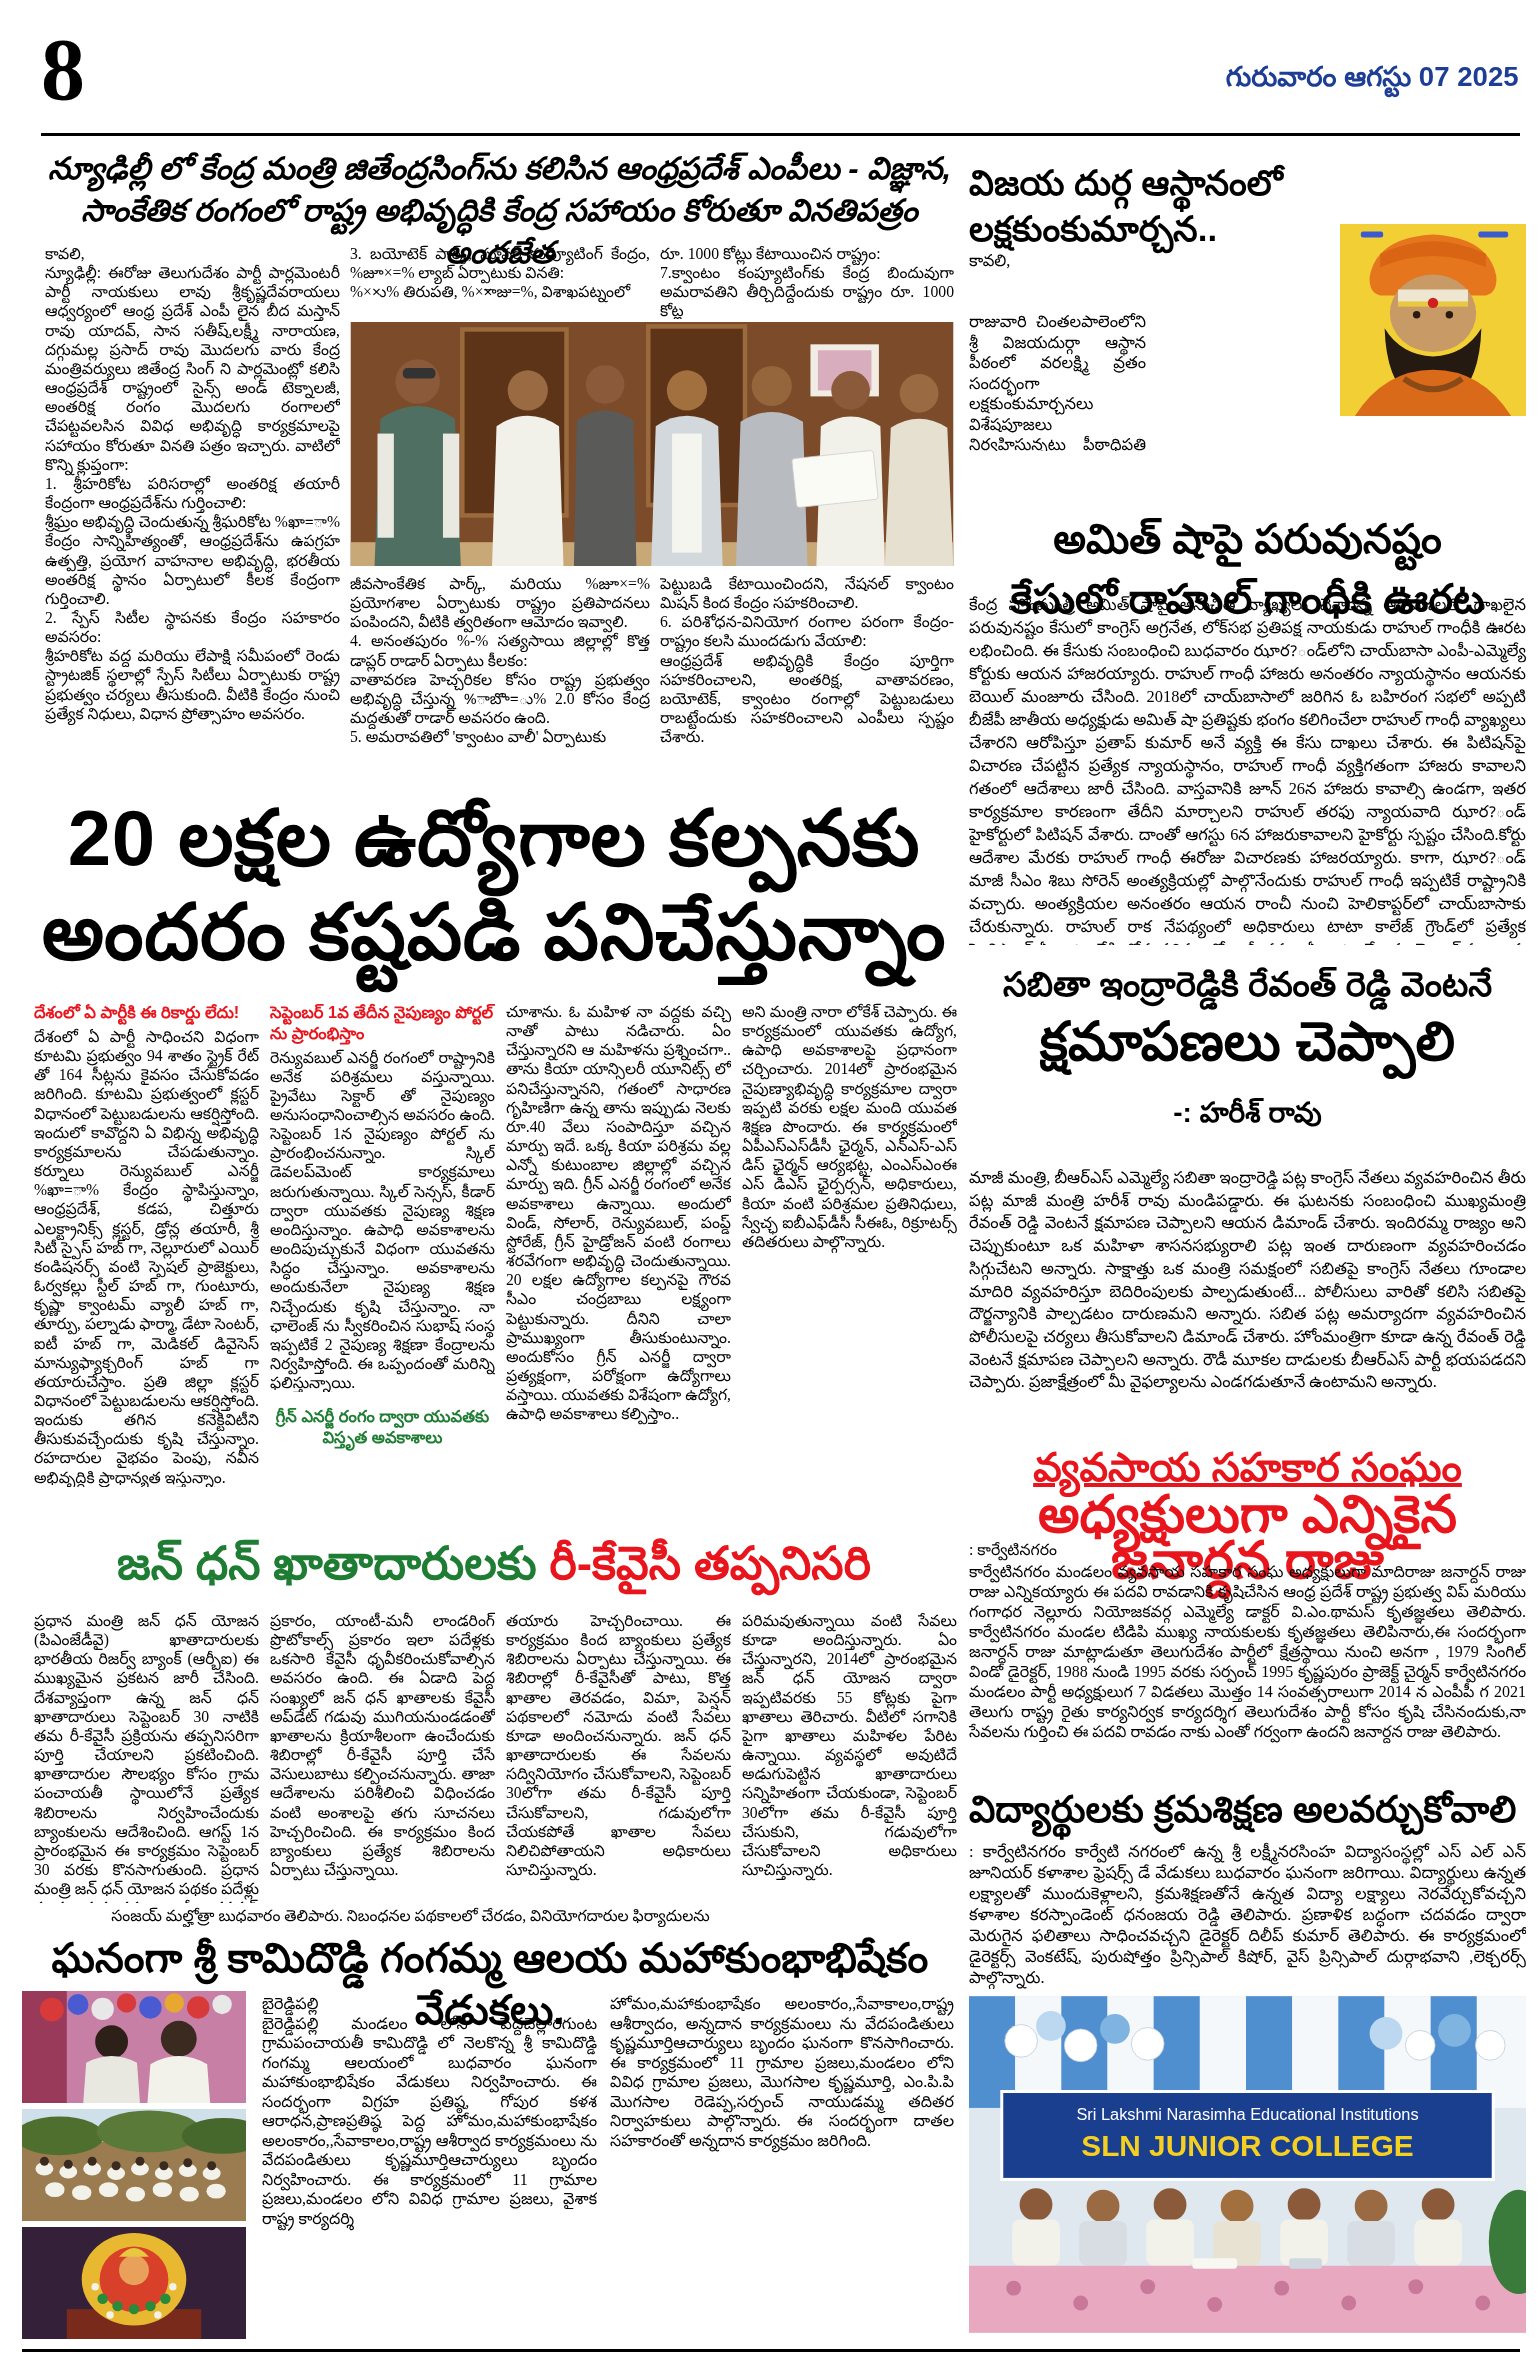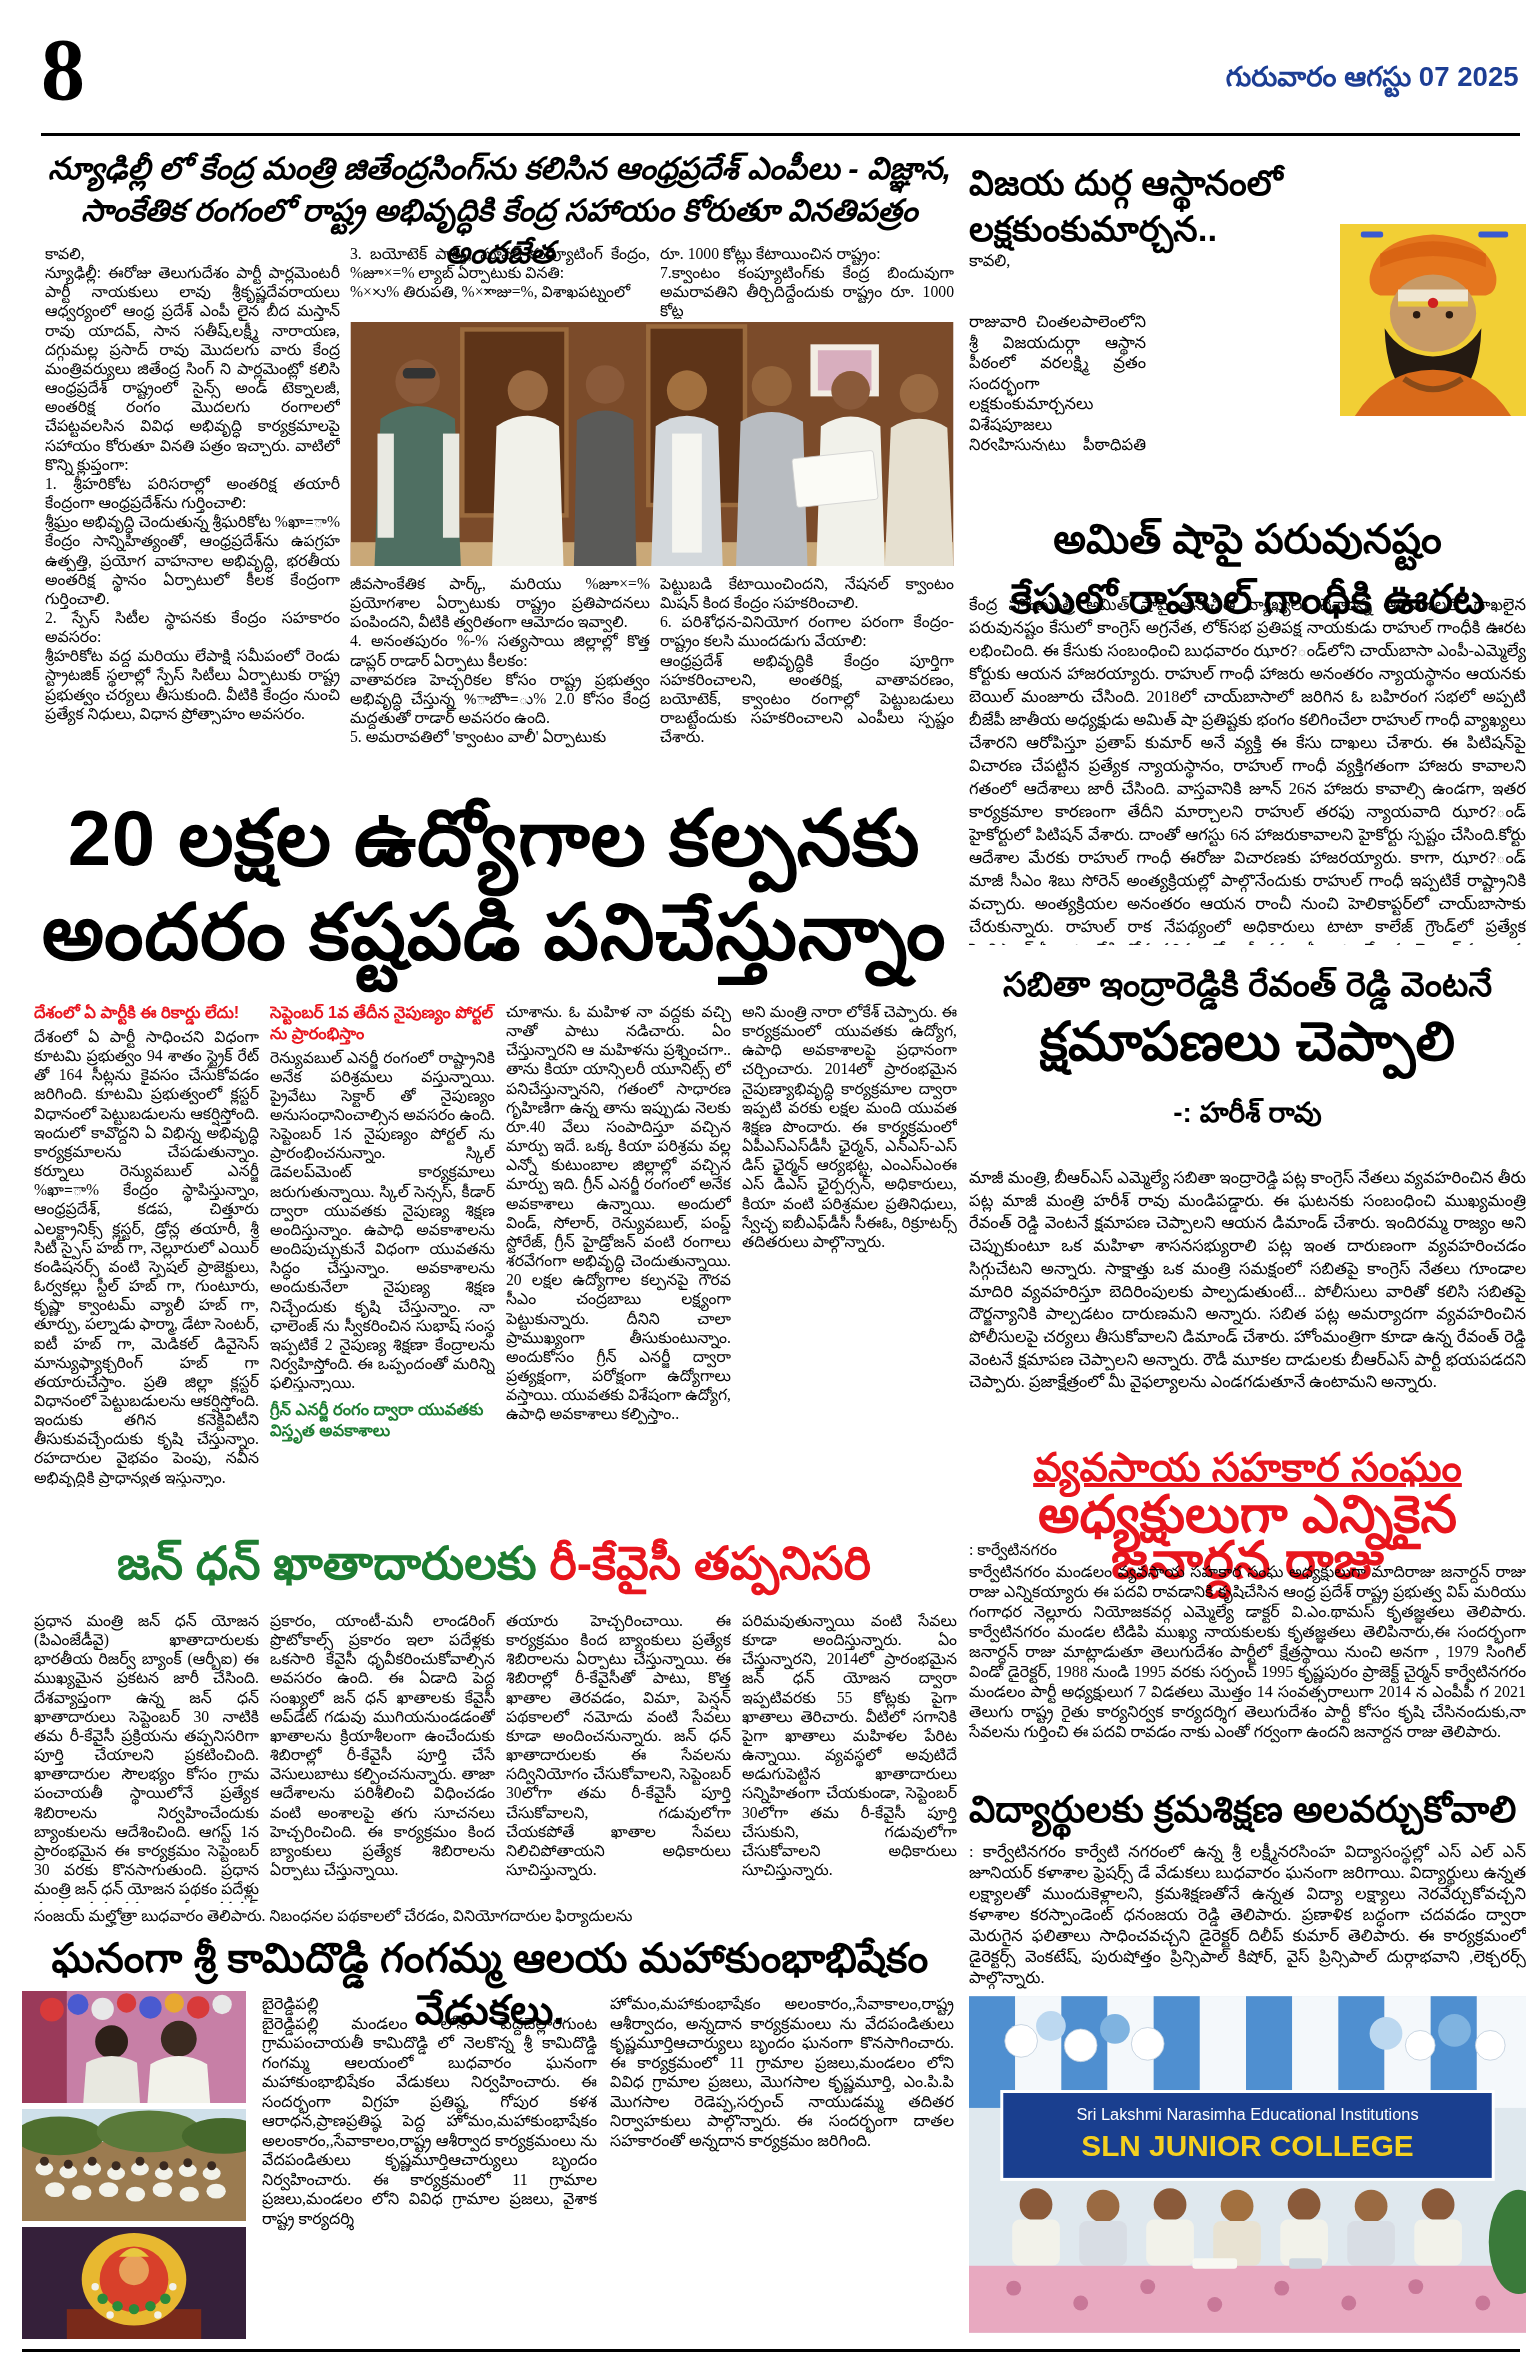--- a/index.html
+++ b/index.html
@@ -95,36 +95,36 @@
   <div class="abs hl center" style="left:30px;top:791px;width:928px;font-size:78px;line-height:94px;white-space:pre-line;letter-spacing:0.7px;">20 లక్షల ఉద్యోగాల కల్పనకు
 అందరం కష్టపడి పనిచేస్తున్నాం</div>
 
   <div class="abs" style="left:34px;top:1002px;width:225px;height:525px;overflow:hidden;">
     <div class="subhead red">దేశంలో ఏ పార్టీకి ఈ రికార్డు లేదు!</div>
     <div class="body-txt" style="margin-top:4.5px;">దేశంలో ఏ పార్టీ సాధించని విధంగా కూటమి ప్రభుత్వం 94 శాతం స్ట్రైక్ రేట్ తో 164 సీట్లను కైవసం చేసుకోవడం జరిగింది. కూటమి ప్రభుత్వంలో క్లస్టర్ విధానంలో పెట్టుబడులను ఆకర్షిస్తోంది. ఇందులో కావొద్దని ఏ విభిన్న అభివృద్ధి కార్యక్రమాలను చేపడుతున్నాం. కర్నూలు రెన్యువబుల్ ఎనర్జీ %ఖా=ా% కేంద్రం స్థాపిస్తున్నాం, ఆంధ్రప్రదేశ్, కడప, చిత్తూరు ఎలక్ట్రానిక్స్ క్లస్టర్, డ్రోన్ల తయారీ, శ్రీ సిటీ స్పైస్ హబ్ గా, నెల్లూరులో ఎయిర్ కండిషనర్స్ వంటి స్పెషల్ ప్రాజెక్టులు, ఓర్వకల్లు స్టీల్ హబ్ గా, గుంటూరు, కృష్ణా క్వాంటమ్ వ్యాలీ హబ్ గా, తూర్పు, పల్నాడు ఫార్మా, డేటా సెంటర్, ఐటీ హబ్ గా, మెడికల్ డివైసెస్ మాన్యుఫ్యాక్చరింగ్ హబ్ గా తయారుచేస్తాం. ప్రతి జిల్లా క్లస్టర్ విధానంలో పెట్టుబడులను ఆకర్షిస్తోంది. ఇందుకు తగిన కనెక్టివిటీని తీసుకువచ్చేందుకు కృషి చేస్తున్నాం. రహదారుల వైభవం పెంపు, నవీన అభివృద్ధికి ప్రాధాన్యత ఇస్తున్నాం.</div>
   </div>
   <div class="abs" style="left:270px;top:1002px;width:225px;height:525px;overflow:hidden;">
     <div class="subhead red">సెప్టెంబర్ 1వ తేదీన నైపుణ్యం పోర్టల్ ను ప్రారంభిస్తాం</div>
     <div class="body-txt" style="margin-top:4.5px;">రెన్యువబుల్ ఎనర్జీ రంగంలో రాష్ట్రానికి అనేక పరిశ్రమలు వస్తున్నాయి. ప్రైవేటు సెక్టార్ తో నైపుణ్యం అనుసంధానించాల్సిన అవసరం ఉంది. సెప్టెంబర్ 1న నైపుణ్యం పోర్టల్ ను ప్రారంభించనున్నాం. స్కిల్ డెవలప్‌మెంట్ కార్యక్రమాలు జరుగుతున్నాయి. స్కిల్ సెన్సస్, కీడార్ ద్వారా యువతకు నైపుణ్య శిక్షణ అందిస్తున్నాం. ఉపాధి అవకాశాలను అందిపుచ్చుకునే విధంగా యువతను సిద్ధం చేస్తున్నాం. అవకాశాలను అందుకునేలా నైపుణ్య శిక్షణ నిచ్చేందుకు కృషి చేస్తున్నాం. నా ఛాలెంజ్ ను స్వీకరించిన సుభాష్ సంస్థ ఇప్పటికే 2 నైపుణ్య శిక్షణా కేంద్రాలను నిర్వహిస్తోంది. ఈ ఒప్పందంతో మరిన్ని ఫలిస్తున్నాయి.</div>
-    <div class="subhead green" style="margin-top:7px;">గ్రీన్ ఎనర్జీ రంగం ద్వారా యువతకు విస్తృత అవకాశాలు</div>
+    <div class="subhead green" style="margin-top:14px;text-align:center;">గ్రీన్ ఎనర్జీ రంగం ద్వారా యువతకు విస్తృత అవకాశాలు</div>
   </div>
   <div class="abs body-txt" style="left:506px;top:1002px;width:225px;height:525px;">చూశాను. ఓ మహిళ నా వద్దకు వచ్చి నాతో పాటు నడిచారు. ఏం చేస్తున్నారని ఆ మహిళను ప్రశ్నించగా.. తాను కియా యాన్సిలరీ యూనిట్స్ లో పనిచేస్తున్నానని, గతంలో సాధారణ గృహిణిగా ఉన్న తాను ఇప్పుడు నెలకు రూ.40 వేలు సంపాదిస్తూ వచ్చిన మార్పు ఇదే. ఒక్క కియా పరిశ్రమ వల్ల ఎన్నో కుటుంబాల జిల్లాల్లో వచ్చిన మార్పు ఇది. గ్రీన్ ఎనర్జీ రంగంలో అనేక అవకాశాలు ఉన్నాయి. అందులో విండ్, సోలార్, రెన్యువబుల్, పంప్డ్ స్టోరేజ్, గ్రీన్ హైడ్రోజన్ వంటి రంగాలు శరవేగంగా అభివృద్ధి చెందుతున్నాయి. 20 లక్షల ఉద్యోగాల కల్పనపై గౌరవ సీఎం చంద్రబాబు లక్ష్యంగా పెట్టుకున్నారు. దీనిని చాలా ప్రాముఖ్యంగా తీసుకుంటున్నాం. అందుకోసం గ్రీన్ ఎనర్జీ ద్వారా ప్రత్యక్షంగా, పరోక్షంగా ఉద్యోగాలు వస్తాయి. యువతకు విశేషంగా ఉద్యోగ, ఉపాధి అవకాశాలు కల్పిస్తాం..</div>
   <div class="abs body-txt" style="left:742px;top:1002px;width:215px;height:525px;">అని మంత్రి నారా లోకేశ్ చెప్పారు. ఈ కార్యక్రమంలో యువతకు ఉద్యోగ, ఉపాధి అవకాశాలపై ప్రధానంగా చర్చించారు. 2014లో ప్రారంభమైన నైపుణ్యాభివృద్ధి కార్యక్రమాల ద్వారా ఇప్పటి వరకు లక్షల మంది యువత శిక్షణ పొందారు. ఈ కార్యక్రమంలో ఏపీఎస్ఎస్‌డీసీ ఛైర్మన్, ఎన్ఎస్-ఎస్ డిస్ ఛైర్మన్ ఆర్యభట్ట, ఎంఎస్ఎంఈ ఎస్ డిఎస్ ఛైర్పర్సన్, అధికారులు, కియా వంటి పరిశ్రమల ప్రతినిధులు, స్వేచ్ఛ ఐబీఎఫ్‌డీసీ సీఈఓ, రిక్రూటర్స్ తదితరులు పాల్గొన్నారు.</div>
 
   <div class="abs hl center" style="left:30px;top:1529px;width:928px;font-size:46px;line-height:69px;">
     <span class="green">జన్ ధన్ ఖాతాదారులకు</span>
     <span> </span>
     <span class="red">రీ-కేవైసీ తప్పనిసరి</span>
   </div>
 
   <div class="abs body-txt" style="left:34px;top:1611px;width:225px;height:292px;">ప్రధాన మంత్రి జన్ ధన్ యోజన (పిఎంజేడీవై) ఖాతాదారులకు భారతీయ రిజర్వ్ బ్యాంక్ (ఆర్బీఐ) ఈ ముఖ్యమైన ప్రకటన జారీ చేసింది. దేశవ్యాప్తంగా ఉన్న జన్ ధన్ ఖాతాదారులు సెప్టెంబర్ 30 నాటికి తమ రీ-కేవైసీ ప్రక్రియను తప్పనిసరిగా పూర్తి చేయాలని ప్రకటించింది. ఖాతాదారుల సౌలభ్యం కోసం గ్రామ పంచాయతీ స్థాయిలోనే ప్రత్యేక శిబిరాలను నిర్వహించేందుకు బ్యాంకులను ఆదేశించింది. ఆగస్ట్ 1న ప్రారంభమైన ఈ కార్యక్రమం సెప్టెంబర్ 30 వరకు కొనసాగుతుంది. ప్రధాన మంత్రి జన్ ధన్ యోజన పథకం పదేళ్లు పూర్తయిన సందర్భంగా ఆర్బీఐ గవర్నర్</div>
   <div class="abs body-txt" style="left:270px;top:1611px;width:225px;height:292px;">ప్రకారం, యాంటీ-మనీ లాండరింగ్ ప్రొటోకాల్స్ ప్రకారం ఇలా పదేళ్లకు ఒకసారి కేవైసీ ధృవీకరించుకోవాల్సిన అవసరం ఉంది. ఈ ఏడాది పెద్ద సంఖ్యలో జన్ ధన్ ఖాతాలకు కేవైసీ అప్‌డేట్ గడువు ముగియనుండడంతో ఖాతాలను క్రియాశీలంగా ఉంచేందుకు శిబిరాల్లో రీ-కేవైసీ పూర్తి చేసే వెసులుబాటు కల్పించనున్నారు. తాజా ఆదేశాలను పరిశీలించి విధించడం వంటి అంశాలపై తగు సూచనలు హెచ్చరించింది. ఈ కార్యక్రమం కింద బ్యాంకులు ప్రత్యేక శిబిరాలను ఏర్పాటు చేస్తున్నాయి.</div>
   <div class="abs body-txt" style="left:506px;top:1611px;width:225px;height:292px;">తయారు హెచ్చరించాయి. ఈ కార్యక్రమం కింద బ్యాంకులు ప్రత్యేక శిబిరాలను ఏర్పాటు చేస్తున్నాయి. ఈ శిబిరాల్లో రీ-కేవైసీతో పాటు, కొత్త ఖాతాల తెరవడం, విమా, పెన్షన్ పథకాలలో నమోదు వంటి సేవలు కూడా అందించనున్నారు. జన్ ధన్ ఖాతాదారులకు ఈ సేవలను సద్వినియోగం చేసుకోవాలని, సెప్టెంబర్ 30లోగా తమ రీ-కేవైసీ పూర్తి చేసుకోవాలని, గడువులోగా చేయకపోతే ఖాతాల సేవలు నిలిచిపోతాయని అధికారులు సూచిస్తున్నారు.</div>
   <div class="abs body-txt" style="left:742px;top:1611px;width:215px;height:292px;">పరిమవుతున్నాయి వంటి సేవలు కూడా అందిస్తున్నారు. ఏం చేస్తున్నారని, 2014లో ప్రారంభమైన జన్ ధన్ యోజన ద్వారా ఇప్పటివరకు 55 కోట్లకు పైగా ఖాతాలు తెరిచారు. వీటిలో సగానికి పైగా ఖాతాలు మహిళల పేరిట ఉన్నాయి. వ్యవస్థలో అవుటిదే అడుగుపెట్టిన ఖాతాదారులు సన్నిహితంగా చేయకుండా, సెప్టెంబర్ 30లోగా తమ రీ-కేవైసీ పూర్తి చేసుకుని, గడువులోగా చేసుకోవాలని అధికారులు సూచిస్తున్నారు.</div>
-  <div class="abs body-txt" style="left:34px;top:1906px;width:753px;height:22.4px;text-align:left;">సంజయ్ మల్హోత్రా బుధవారం తెలిపారు. నిబంధనల   పథకాలలో చేరడం,  వినియోగదారుల  ఫిర్యాదులను</div>
+  <div class="abs body-txt" style="left:34px;top:1906px;width:753px;height:22.4px;text-align:center;">సంజయ్ మల్హోత్రా బుధవారం తెలిపారు. నిబంధనల   పథకాలలో చేరడం,  వినియోగదారుల  ఫిర్యాదులను</div>
 
   <div class="abs hl center" style="left:22.4px;top:1932px;width:935px;font-size:41px;line-height:52px;">ఘనంగా శ్రీ కామిదొడ్డి గంగమ్మ ఆలయ మహాకుంభాభిషేకం వేడుకలు.</div>
 
   <div class="abs" style="left:22.4px;top:1991px;width:224px;height:112px;">
     <svg width="224" height="112" viewBox="0 0 300 150">
       <rect width="300" height="150" fill="#c77fa6"></rect>
       <rect x="0" y="0" width="60" height="150" fill="#9a3a5a"></rect>
       <circle cx="40" cy="25" r="16" fill="#d83a3a"></circle>
         <circle cx="75" cy="18" r="14" fill="#4a5ad0"></circle>
       <circle cx="108" cy="24" r="15" fill="#e8e8e8"></circle>

